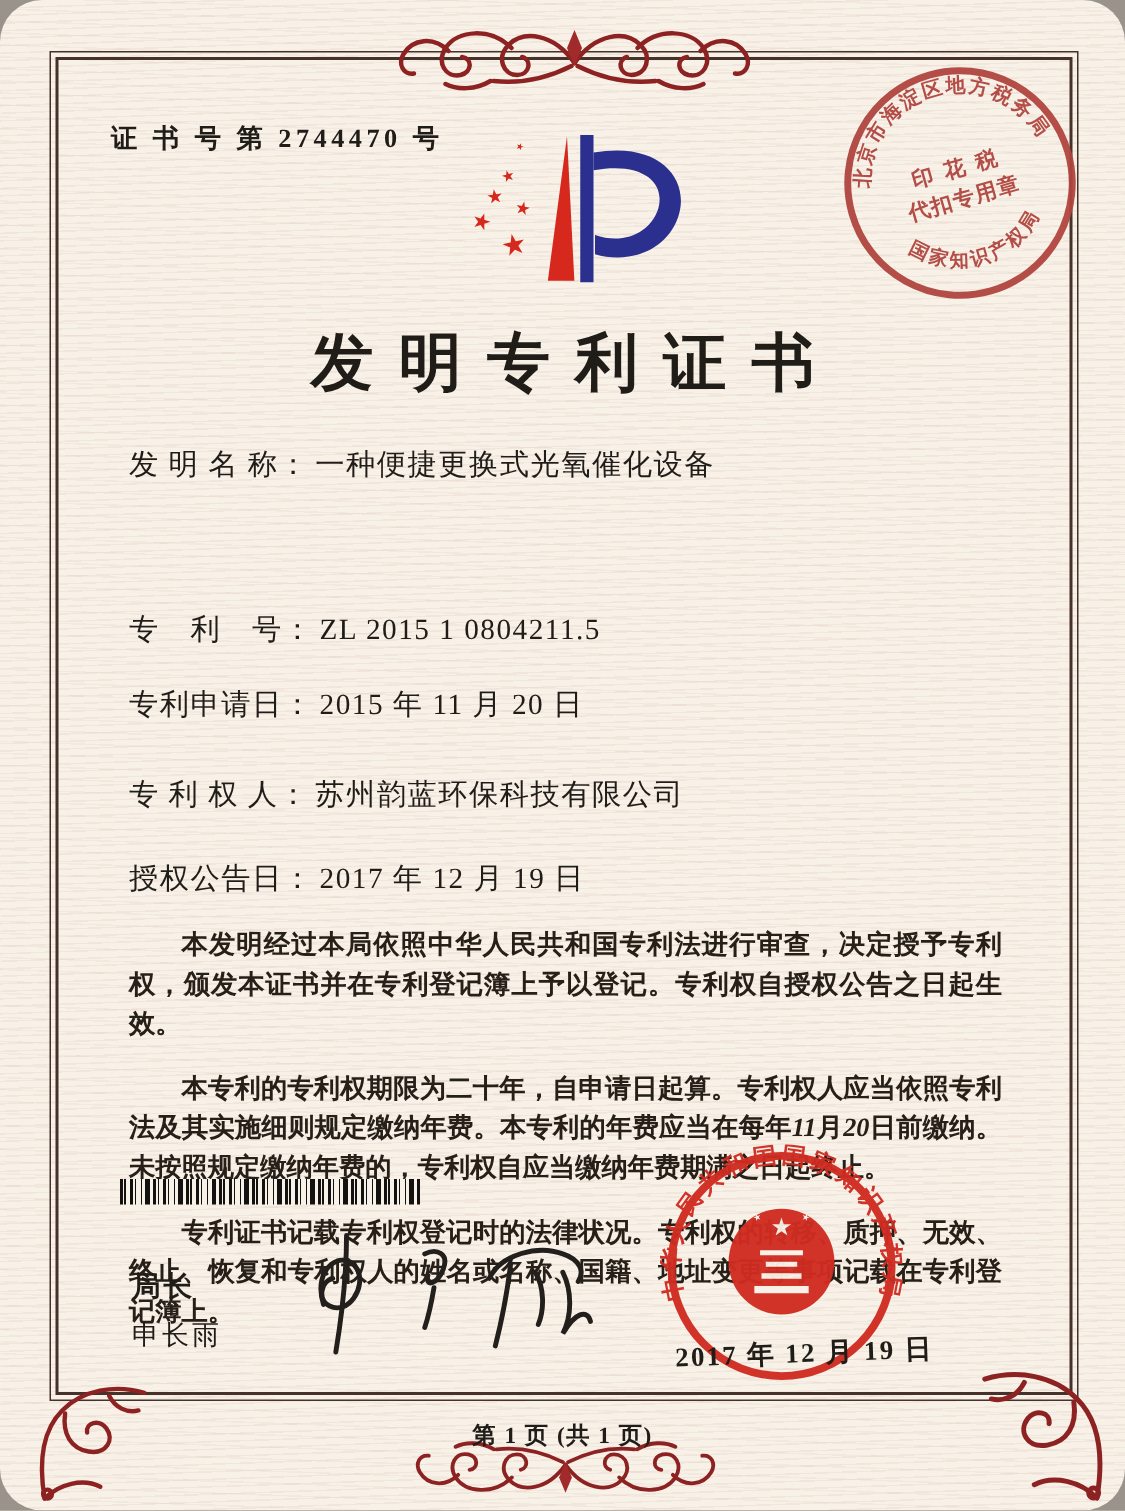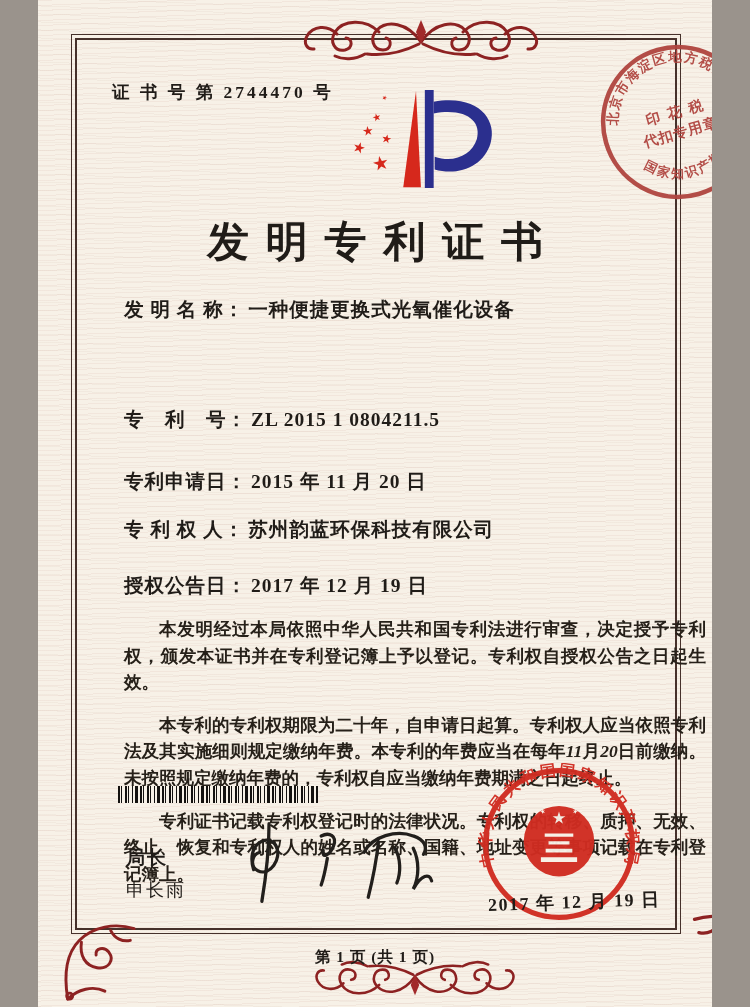--- a/index.html
+++ b/index.html
@@ -1,31 +1,32 @@
 <!DOCTYPE html>
 <html><head>
 <meta charset="utf-8">
 <style>
   html,body{margin:0;padding:0;background:#9a938c;}
   #page{
-    position:relative;width:674px;height:1007px;margin:0 auto;overflow:hidden;
+    position:relative;width:750px;height:1007px;margin:0 auto;overflow:hidden;
     background-color:#f7f1e7;
     background-image:
       repeating-linear-gradient(178deg, rgba(207,158,148,0.13) 0 1px, rgba(0,0,0,0) 1px 5px),
       repeating-linear-gradient(2deg, rgba(186,155,140,0.09) 0 1px, rgba(0,0,0,0) 1px 8px);
     font-family:"Liberation Serif","DejaVu Serif",serif;
     color:#201c18;
+    border-radius:28px;
   }
   .frame-outer{position:absolute;left:33px;top:34px;right:31px;bottom:73px;border:1.5px solid #46312b;}
   .frame-inner{position:absolute;left:3px;top:3px;right:3px;bottom:3px;border:2.5px solid #46312b;}
   .cert-number{position:absolute;left:74px;top:80px;font-size:17.5px;font-weight:700;letter-spacing:3px;}
   .logo{position:absolute;left:293px;top:86px;width:170px;height:108px;}
   .title{position:absolute;left:0;right:0;top:198px;text-align:center;font-size:42px;font-weight:600;
          letter-spacing:0.40em;text-indent:0.40em;margin-top:16px;}
-  .row{position:absolute;left:86px;font-size:19.5px;font-weight:700;letter-spacing:1px;white-space:nowrap;}
+  .row{position:absolute;left:86px;font-size:19.5px;font-weight:400;letter-spacing:1px;white-space:nowrap;}
   .row .val{margin-left:4px;}
   .paras{position:absolute;left:70px;top:600px;width:614px;font-size:17.5px;line-height:26.6px;
          font-weight:600;text-align:justify;font-style:oblique 6deg;color:#262019;}
   .paras p{margin:16px;text-indent:2em;}
   .barcode{position:absolute;left:80px;top:786px;width:200px;height:17px;
     background:repeating-linear-gradient(90deg,
       #141210 0 2px,#f7f1e7 2px 3px,#141210 3px 4px,#f7f1e7 4px 7px,
       #141210 7px 9px,#f7f1e7 9px 10px,#141210 10px 11px,#f7f1e7 11px 14px,
       #141210 14px 15px,#f7f1e7 15px 17px,#141210 17px 20px,#f7f1e7 20px 22px);}
   .sig-title{position:absolute;left:88px;top:845px;font-size:19px;font-weight:700;letter-spacing:2px;}
@@ -115,21 +116,21 @@
   
   <div class="title">发明专利证书</div>
 
   
   <div class="row" style="top:296px">
     <span>发 明 名 称：</span><span class="val">一种便捷更换式光氧催化设备</span>
   </div>
   <div class="row" style="top:406px">
     <span>专　利　号：</span><span class="val">ZL 2015 1 0804211.5</span>
   </div>
-  <div class="row" style="top:468px">
+  <div class="row" style="top:456px">
     <span>专利申请日：</span><span class="val">2015 年 11 月 20 日</span>
   </div>
   <div class="row" style="top:516px">
     <span>专 利 权 人：</span><span class="val">苏州韵蓝环保科技有限公司</span>
   </div>
   <div class="row" style="top:572px">
     <span>授权公告日：</span><span class="val">2017 年 12 月 19 日</span>
   </div>
 
   

